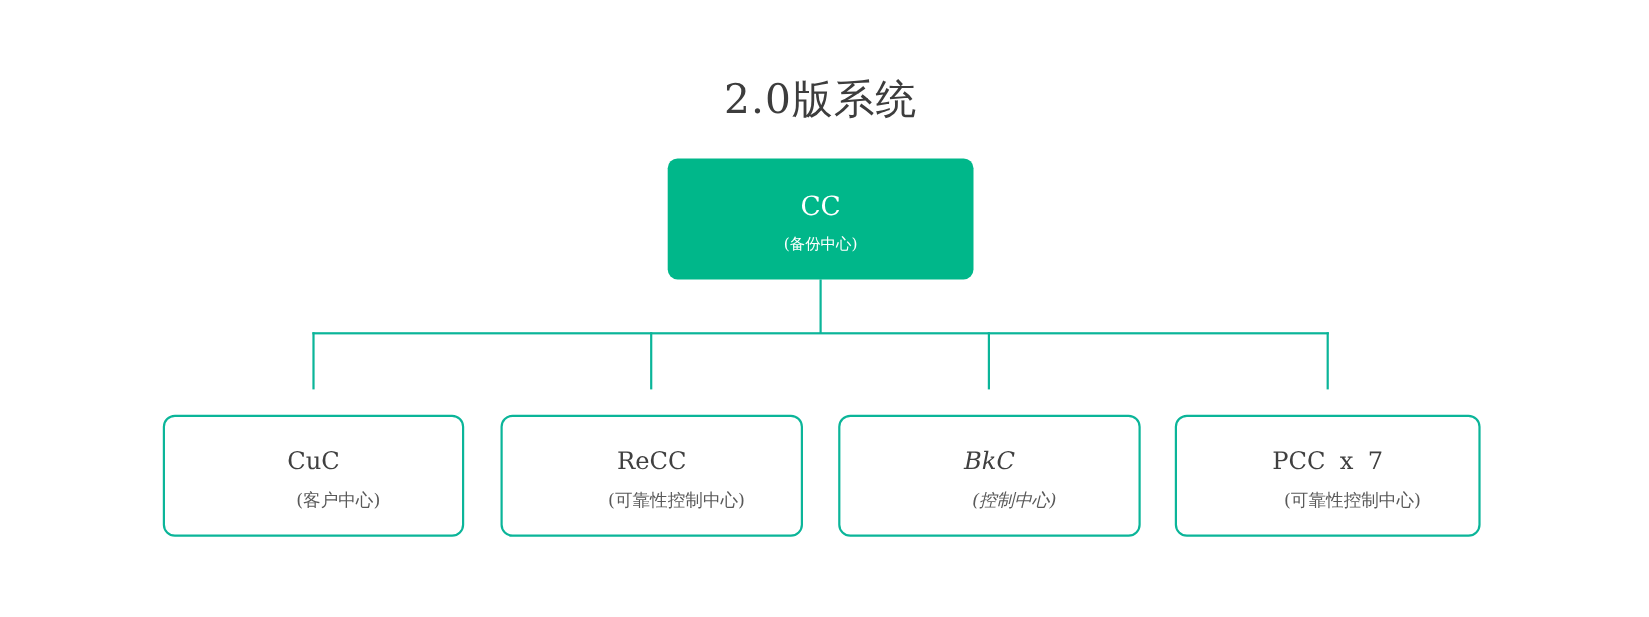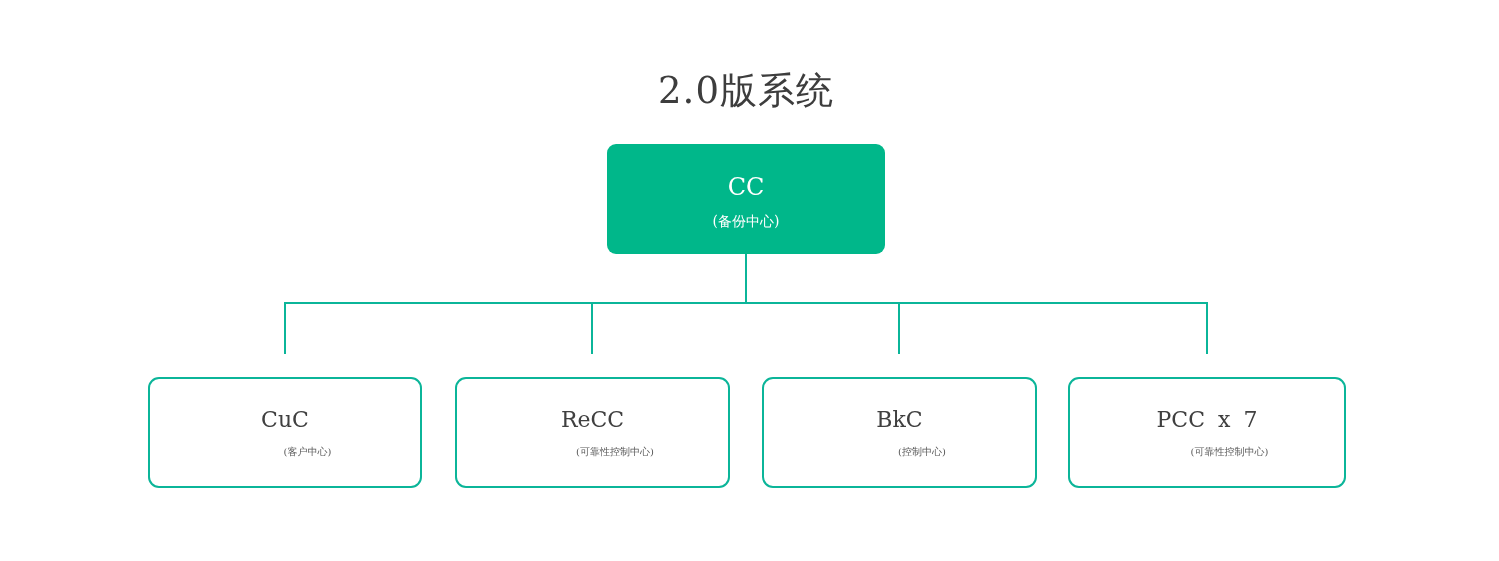--- a/index.html
+++ b/index.html
@@ -51,21 +51,21 @@
     text-align: center;
   }
   .child-label {
     margin-top: 28px;
     font-size: 22px;
     color: #404040;
     word-spacing: 6px;
   }
   .child-sublabel {
     margin-top: 13px;
-    font-size: 10px;
+    font-size: 16px;
     color: #595959;
     margin-left: 45px;
   }
 </style>
 </head>
 <body>
 
 <div class="canvas">
 
   <h1 class="title">2.0版系统</h1>
@@ -85,21 +85,21 @@
   <div class="child-node" style="left:148px; width:274px;">
     <div class="child-label">CuC</div>
     <div class="child-sublabel">(客户中心)</div>
   </div>
 
   <div class="child-node" style="left:455px; width:275px;">
     <div class="child-label">ReCC</div>
     <div class="child-sublabel">(可靠性控制中心)</div>
   </div>
 
-  <div class="child-node" style="left:762px; width:275px;">
+  <div class="child-node" style="left:762px; width:275px;font-style:italic;">
     <div class="child-label">BkC</div>
     <div class="child-sublabel">(控制中心)</div>
   </div>
 
   <div class="child-node" style="left:1068px; width:278px;">
     <div class="child-label">PCC x 7</div>
     <div class="child-sublabel">(可靠性控制中心)</div>
   </div>
 
 </div>

